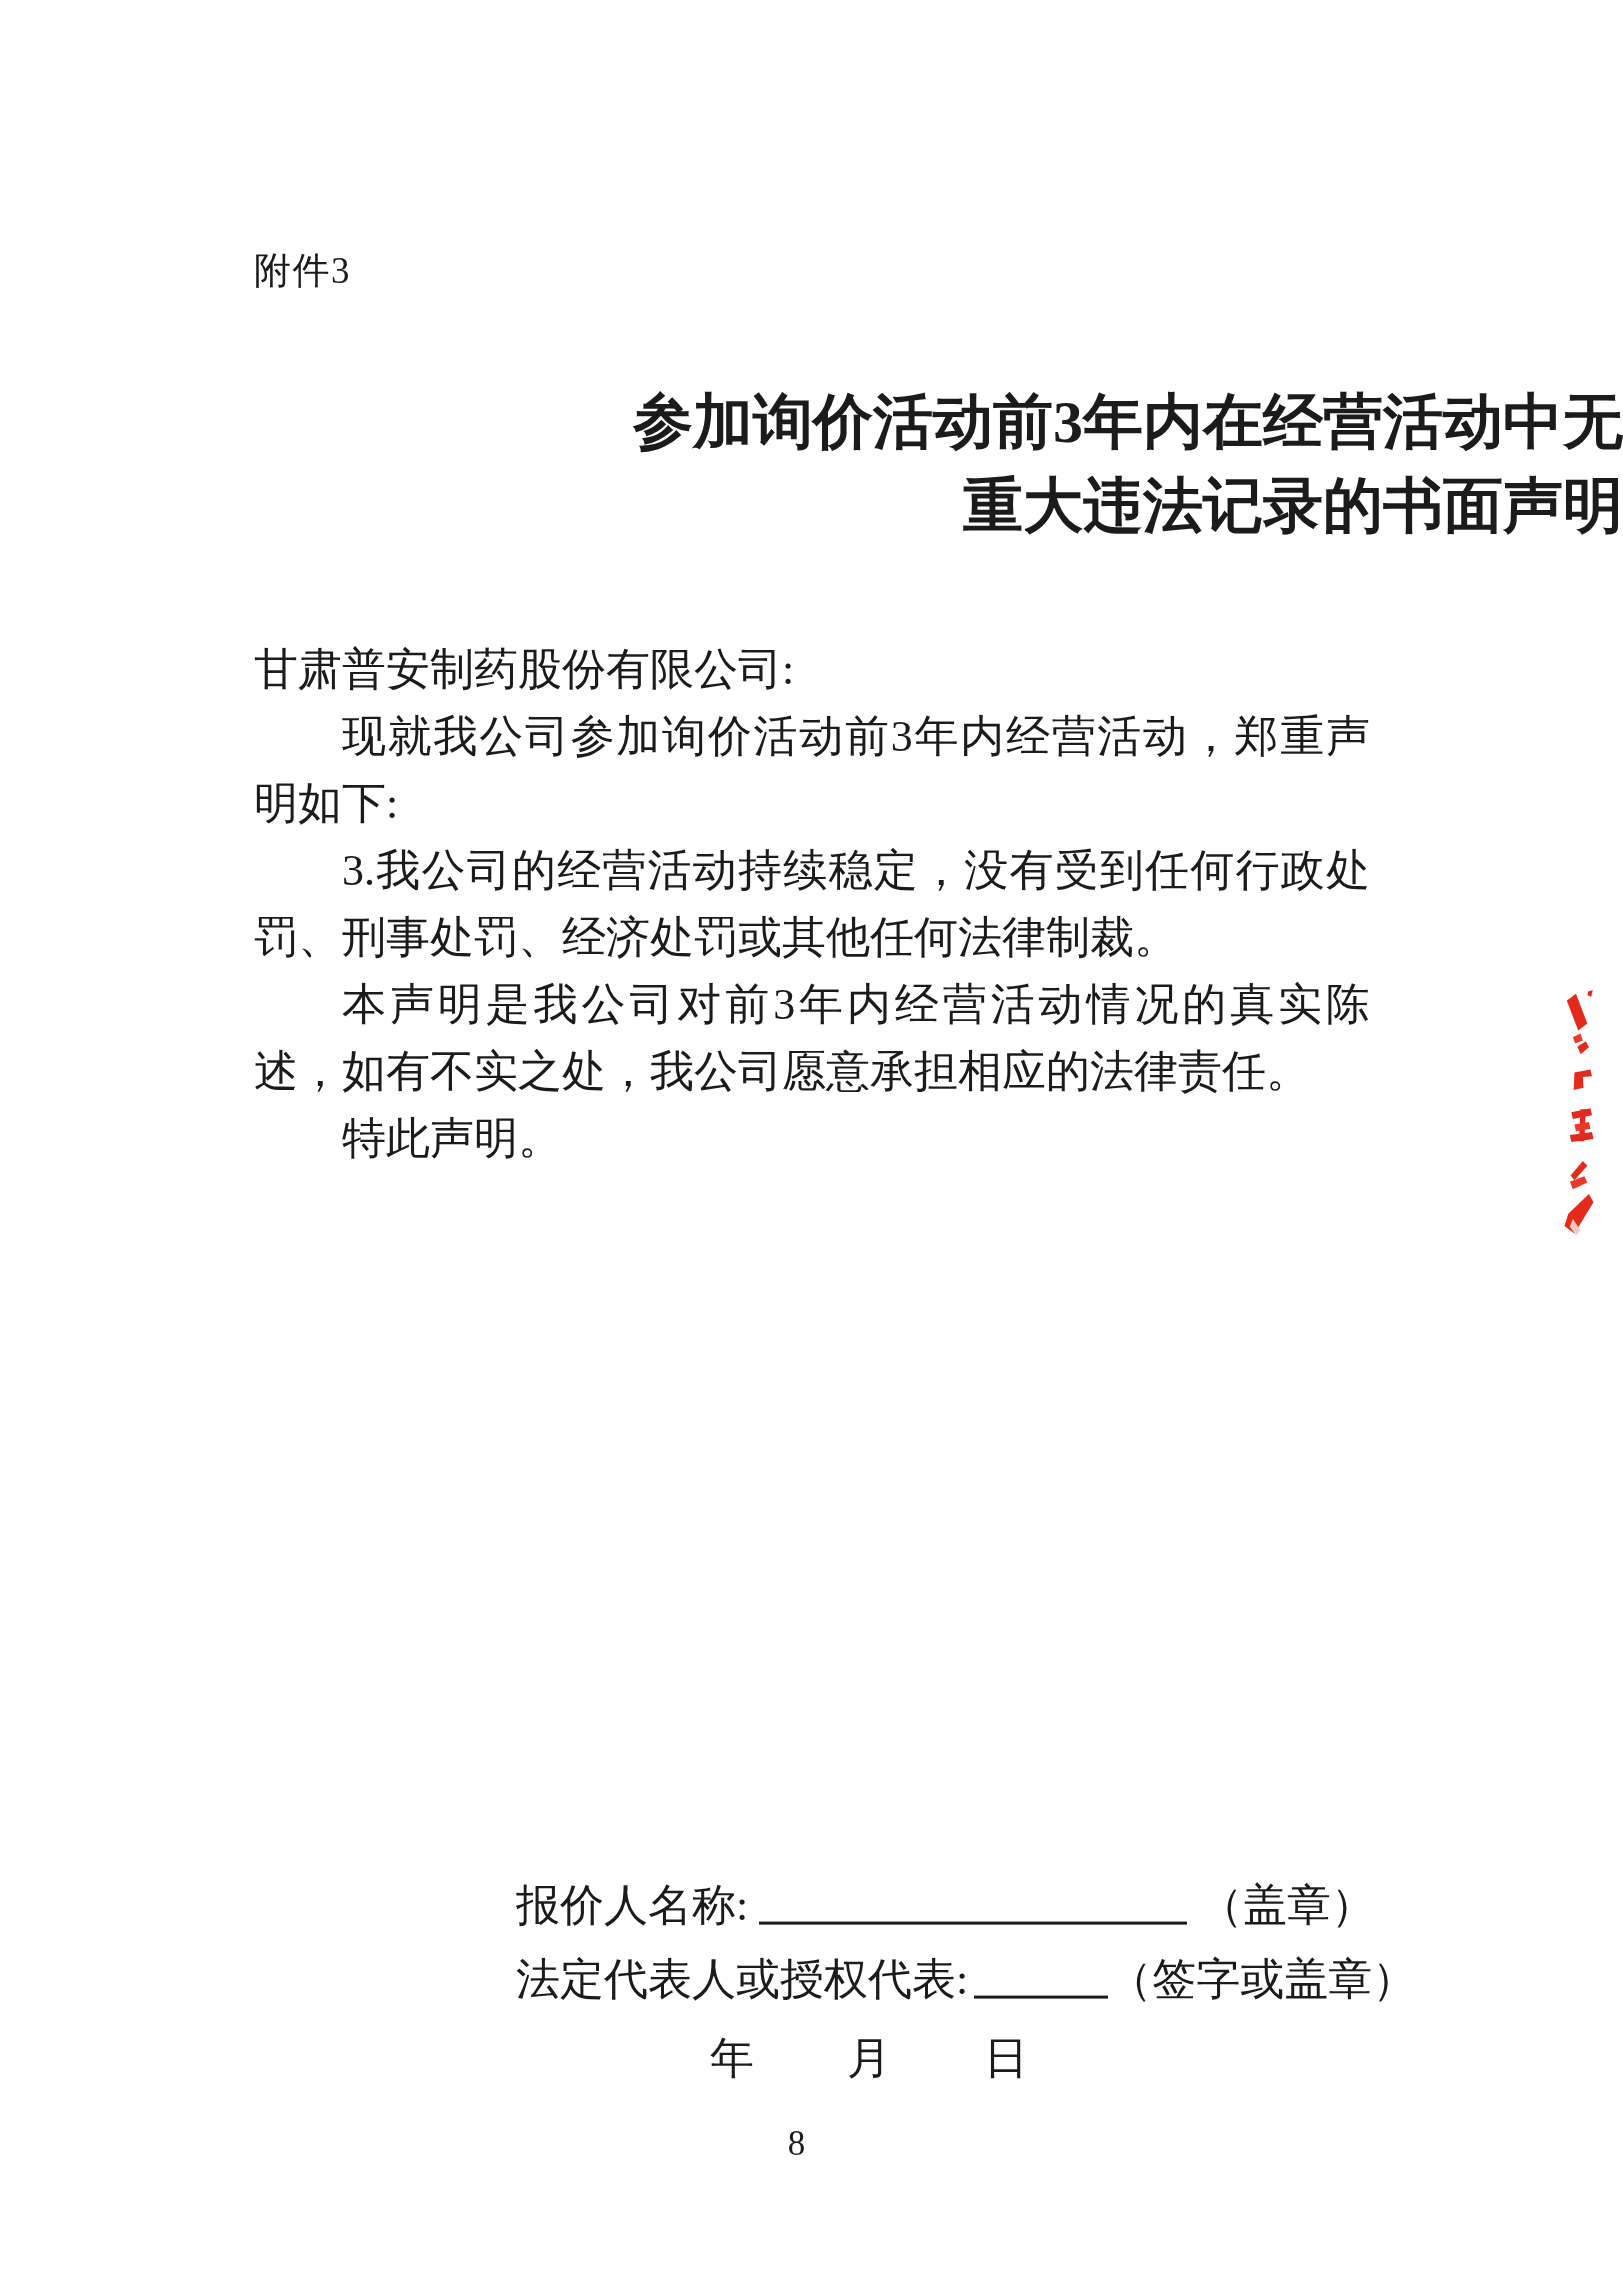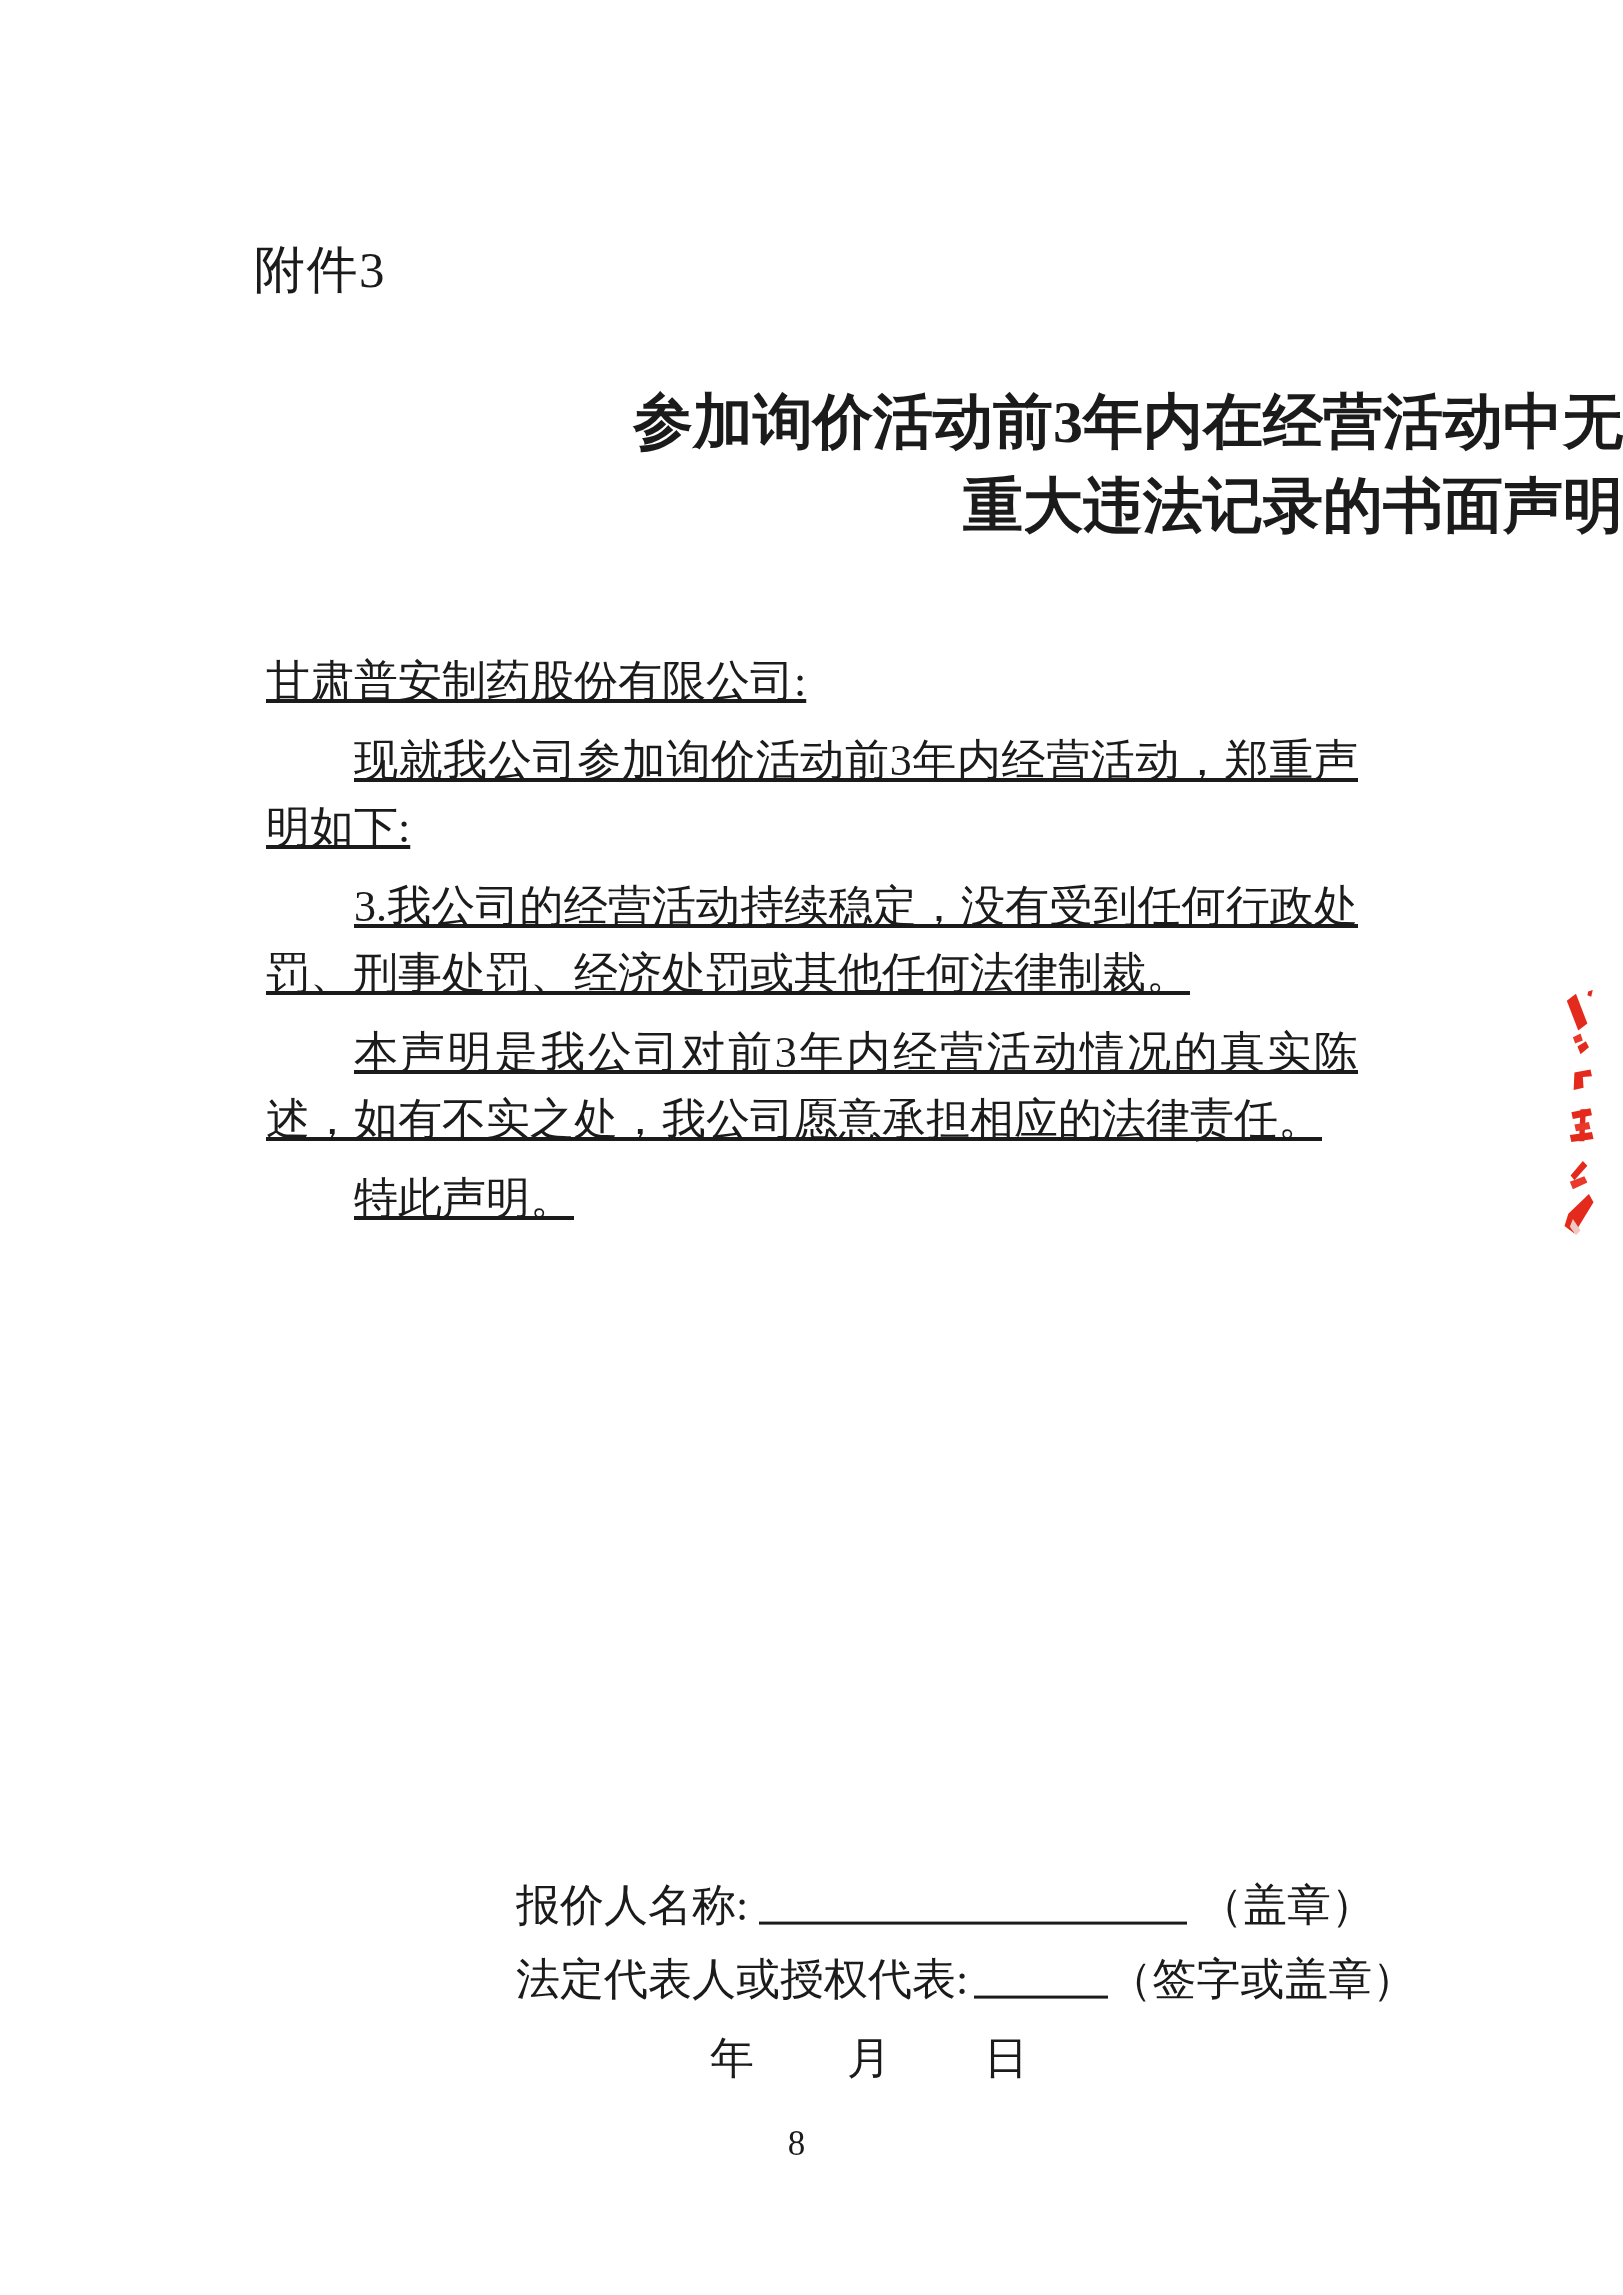--- a/index.html
+++ b/index.html
@@ -9,21 +9,21 @@
     height: 2295px;
     background: #ffffff;
     overflow: hidden;
     font-family: "Liberation Serif", "DejaVu Serif", serif;
     color: #1b1b1b;
   }
   .attachment-label {
     position: absolute;
     left: 254px;
     top: 247px;
-    font-size: 51px;
+    font-size: 37px;
     line-height: 47px;
     letter-spacing: 1.5px;
   }
   .doc-title {
     position: absolute;
     left: 0;
     top: 380px;
     width: 1623px;
     text-align: right;
     font-weight: bold;
@@ -33,21 +33,21 @@
   }
   .body-text {
     position: absolute;
     left: 254px;
     top: 636px;
     width: 1116px;
     font-size: 44px;
     line-height: 67px;
     text-align: justify;
   }
-  .body-text p { margin: 12px; text-decoration: underline; }
+  .body-text p { margin: 0; }
   .body-text p.indent { text-indent: 2em; }
   .signature-block {
     position: absolute;
     left: 516px;
     top: 1869px;
     width: 916px;
     font-size: 44px;
     line-height: 74px;
     white-space: nowrap;
   }

